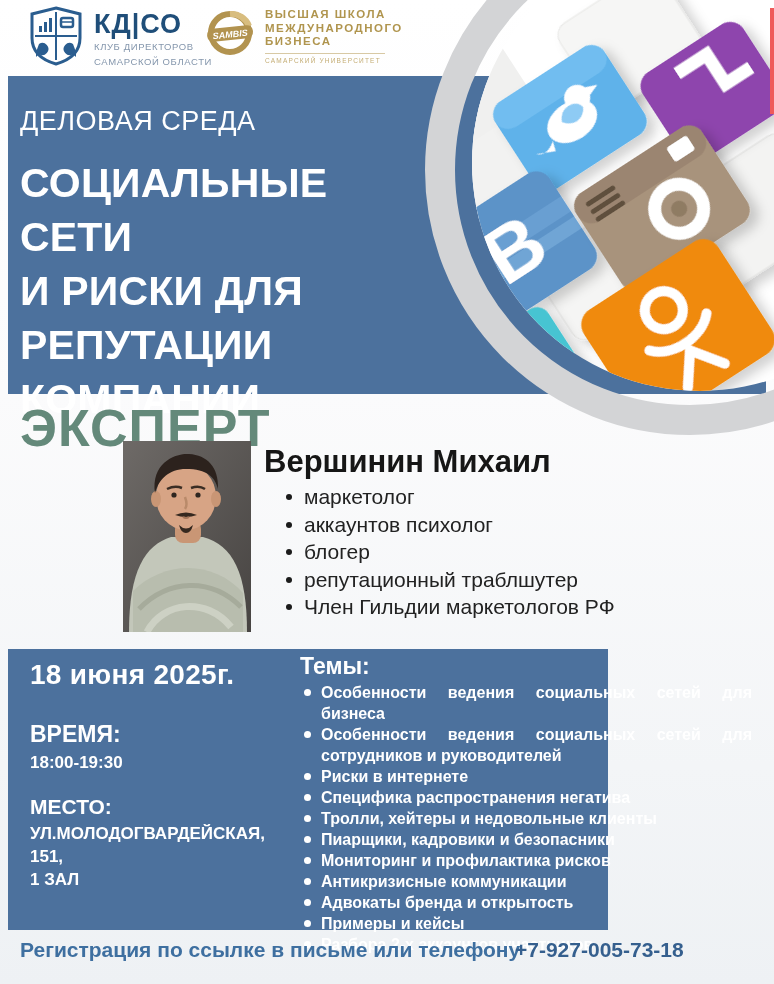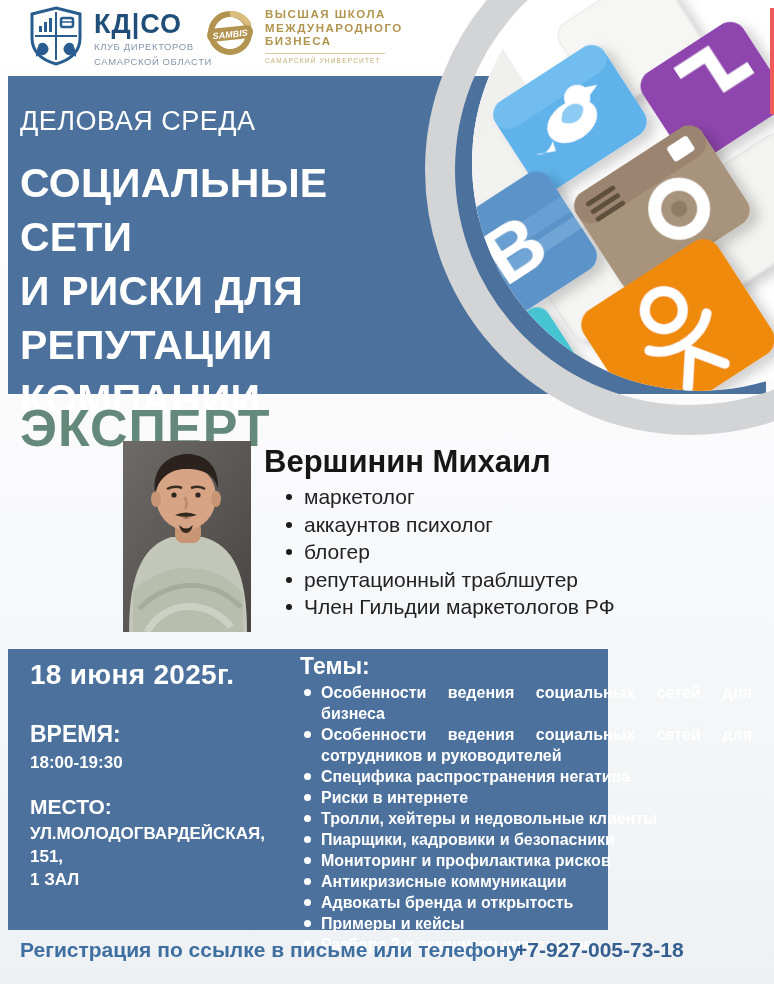--- a/index.html
+++ b/index.html
@@ -262,22 +262,22 @@
     <div class="time-value">18:00-19:30</div>
     <div class="place-label">МЕСТО:</div>
     <div class="place-value">УЛ.МОЛОДОГВАРДЕЙСКАЯ,
 151,
 1 ЗАЛ</div>
 
     <div class="topics-label">Темы:</div>
     <ul class="topics-list">
         <li>Особенности ведения социальных сетей для бизнеса</li>
         <li>Особенности ведения социальных сетей для сотрудников и руководителей</li>
+        <li>Риски в интернете</li>
         <li>Специфика распространения негатива</li>
-        <li>Риски в интернете</li>
         <li>Тролли, хейтеры и недовольные клиенты</li>
         <li>Пиарщики, кадровики и безопасники</li>
         <li>Мониторинг и профилактика рисков</li>
         <li>Антикризисные коммуникации</li>
         <li>Адвокаты бренда и открытость</li>
         <li>Примеры и кейсы</li>
         <li>Разбора 2-х аккаунтов участников</li>
       </ul>
   </div>
 

